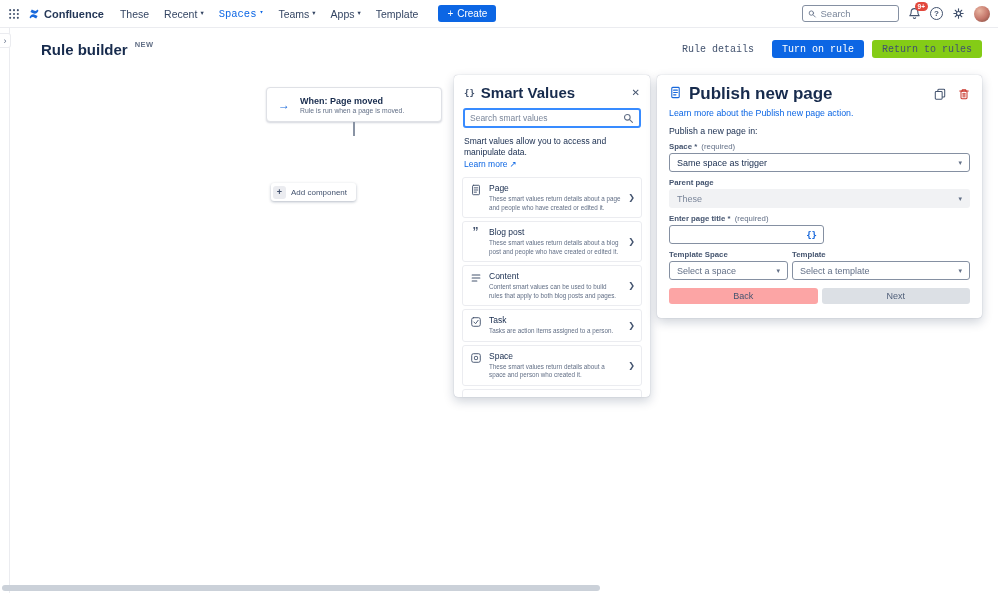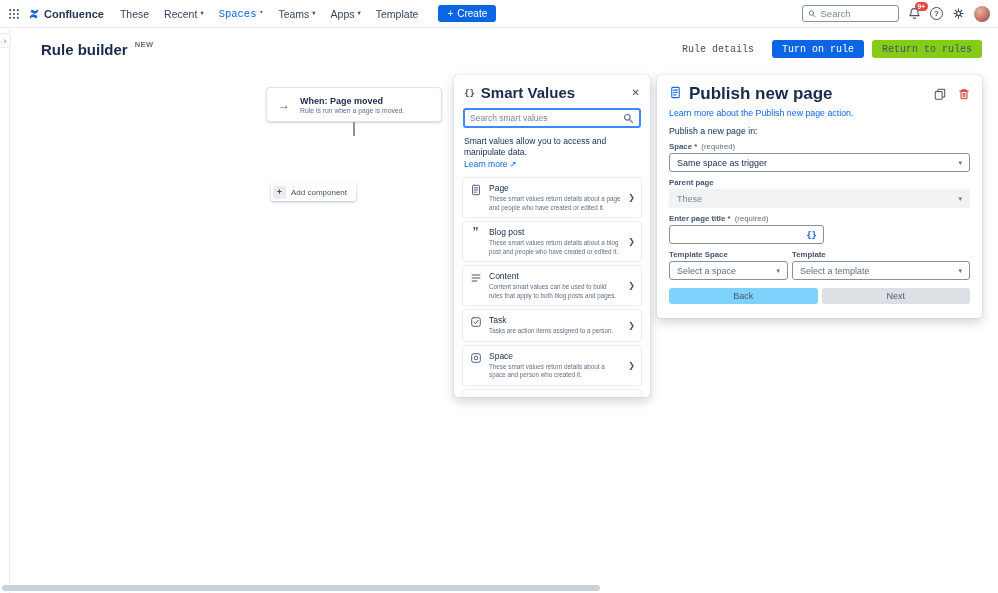--- a/index.html
+++ b/index.html
@@ -108,21 +108,21 @@
   .select.placeholder { color:#626F86; }
   .select.disabled { background:#F1F2F4; border-color:transparent; color:#7A869A; cursor:default; }
   .input-wrap { margin-top:2px; width:155px; height:19px; border:1px solid #8590A2; border-radius:3px;
                 display:flex; align-items:center; padding:0 6px; gap:4px; }
   .input-wrap input { flex:1; border:none; outline:none; font-size:9px; font-family:inherit; min-width:0; }
   .braces-blue { font-family:"DejaVu Sans Mono", monospace; font-size:9px; font-weight:700; color:#1868DB; cursor:pointer; }
   .template-row { display:flex; gap:4px; margin-top:6px; }
   .tcol1 { width:119px; } .tcol2 { flex:1; }
   .tcol1 .field-label, .tcol2 .field-label { margin-top:0; }
   .wizard-row { display:flex; gap:4px; margin-top:8px; }
-  .btn-back { flex:1; height:16px; background:#7dd3fc; border:none; border-radius:3px; font-size:9px;
+  .btn-back { flex:1; height:16px; background:#fca5a5; border:none; border-radius:3px; font-size:9px;
               color:#44546F; font-family:inherit; cursor:pointer; }
   .btn-next { flex:1; height:16px; background:#DCE0E5; border:none; border-radius:3px; font-size:9px;
               color:#505F79; font-family:inherit; cursor:pointer; }
 
   .hscroll { position:absolute; left:2px; bottom:2px; width:598px; height:6px; border-radius:3px; background:#CBD1D9; cursor:pointer; }
 </style>
 </head>
 <body>
 
 <div class="screen">

